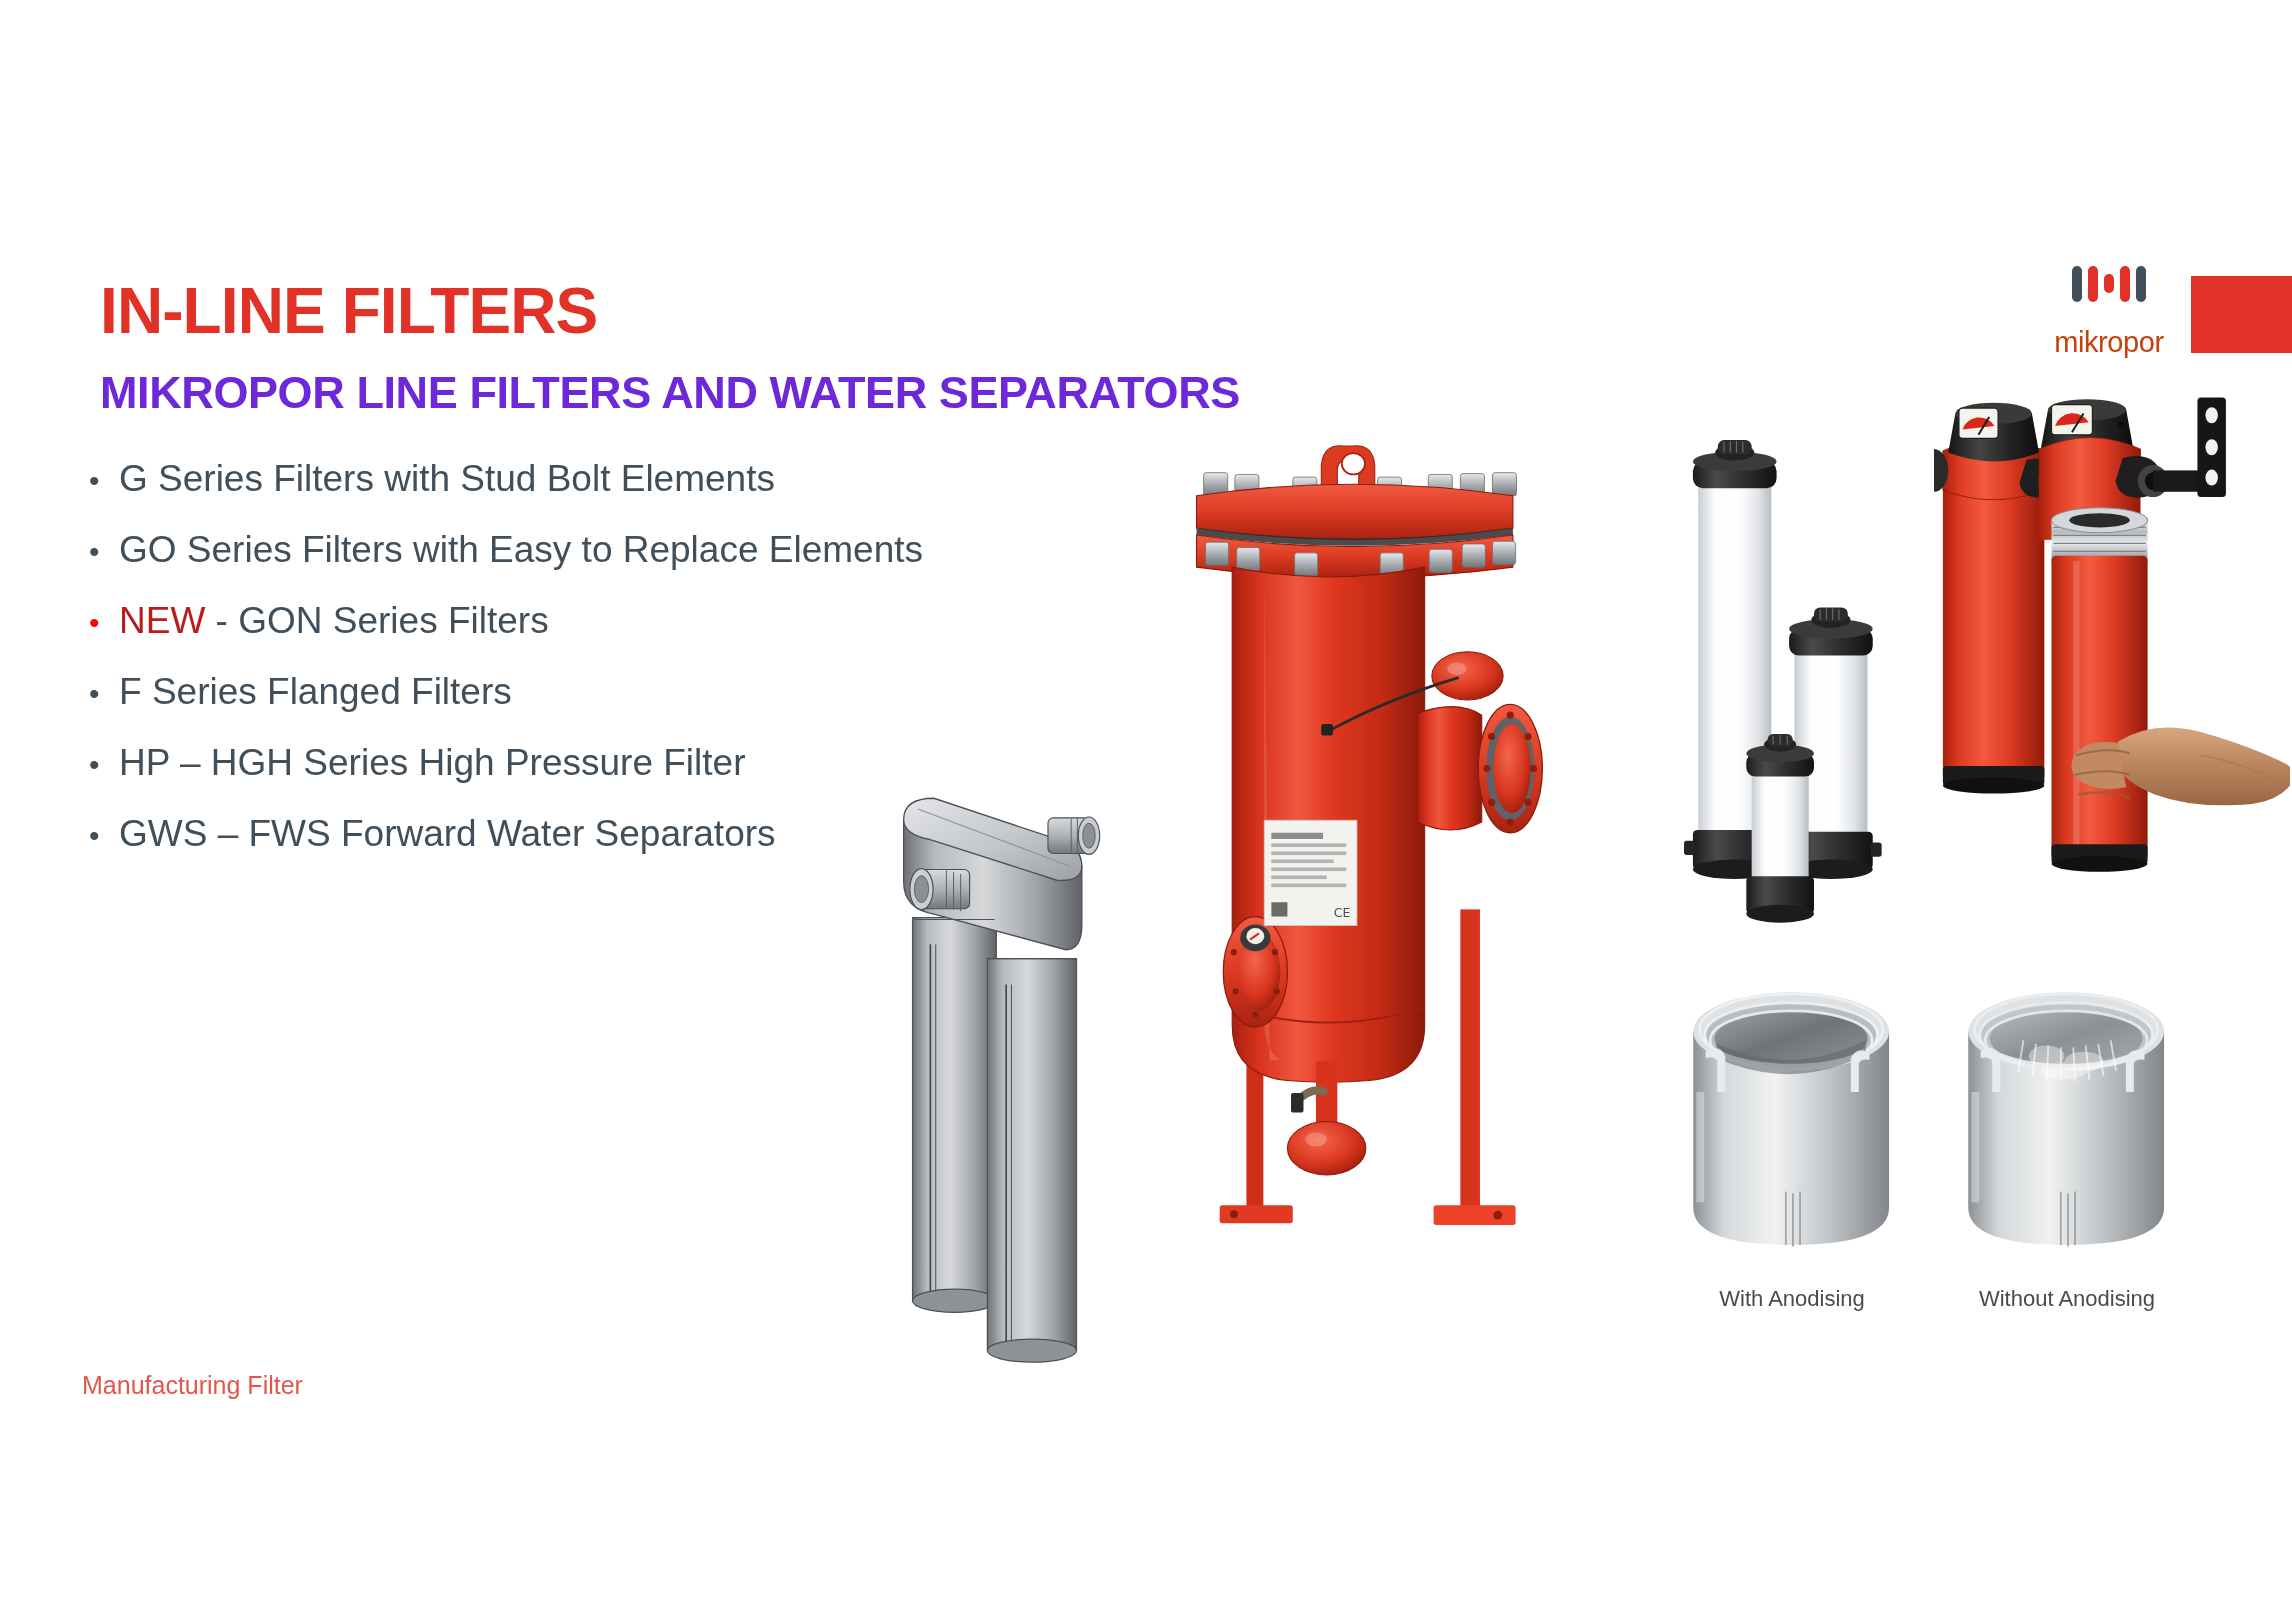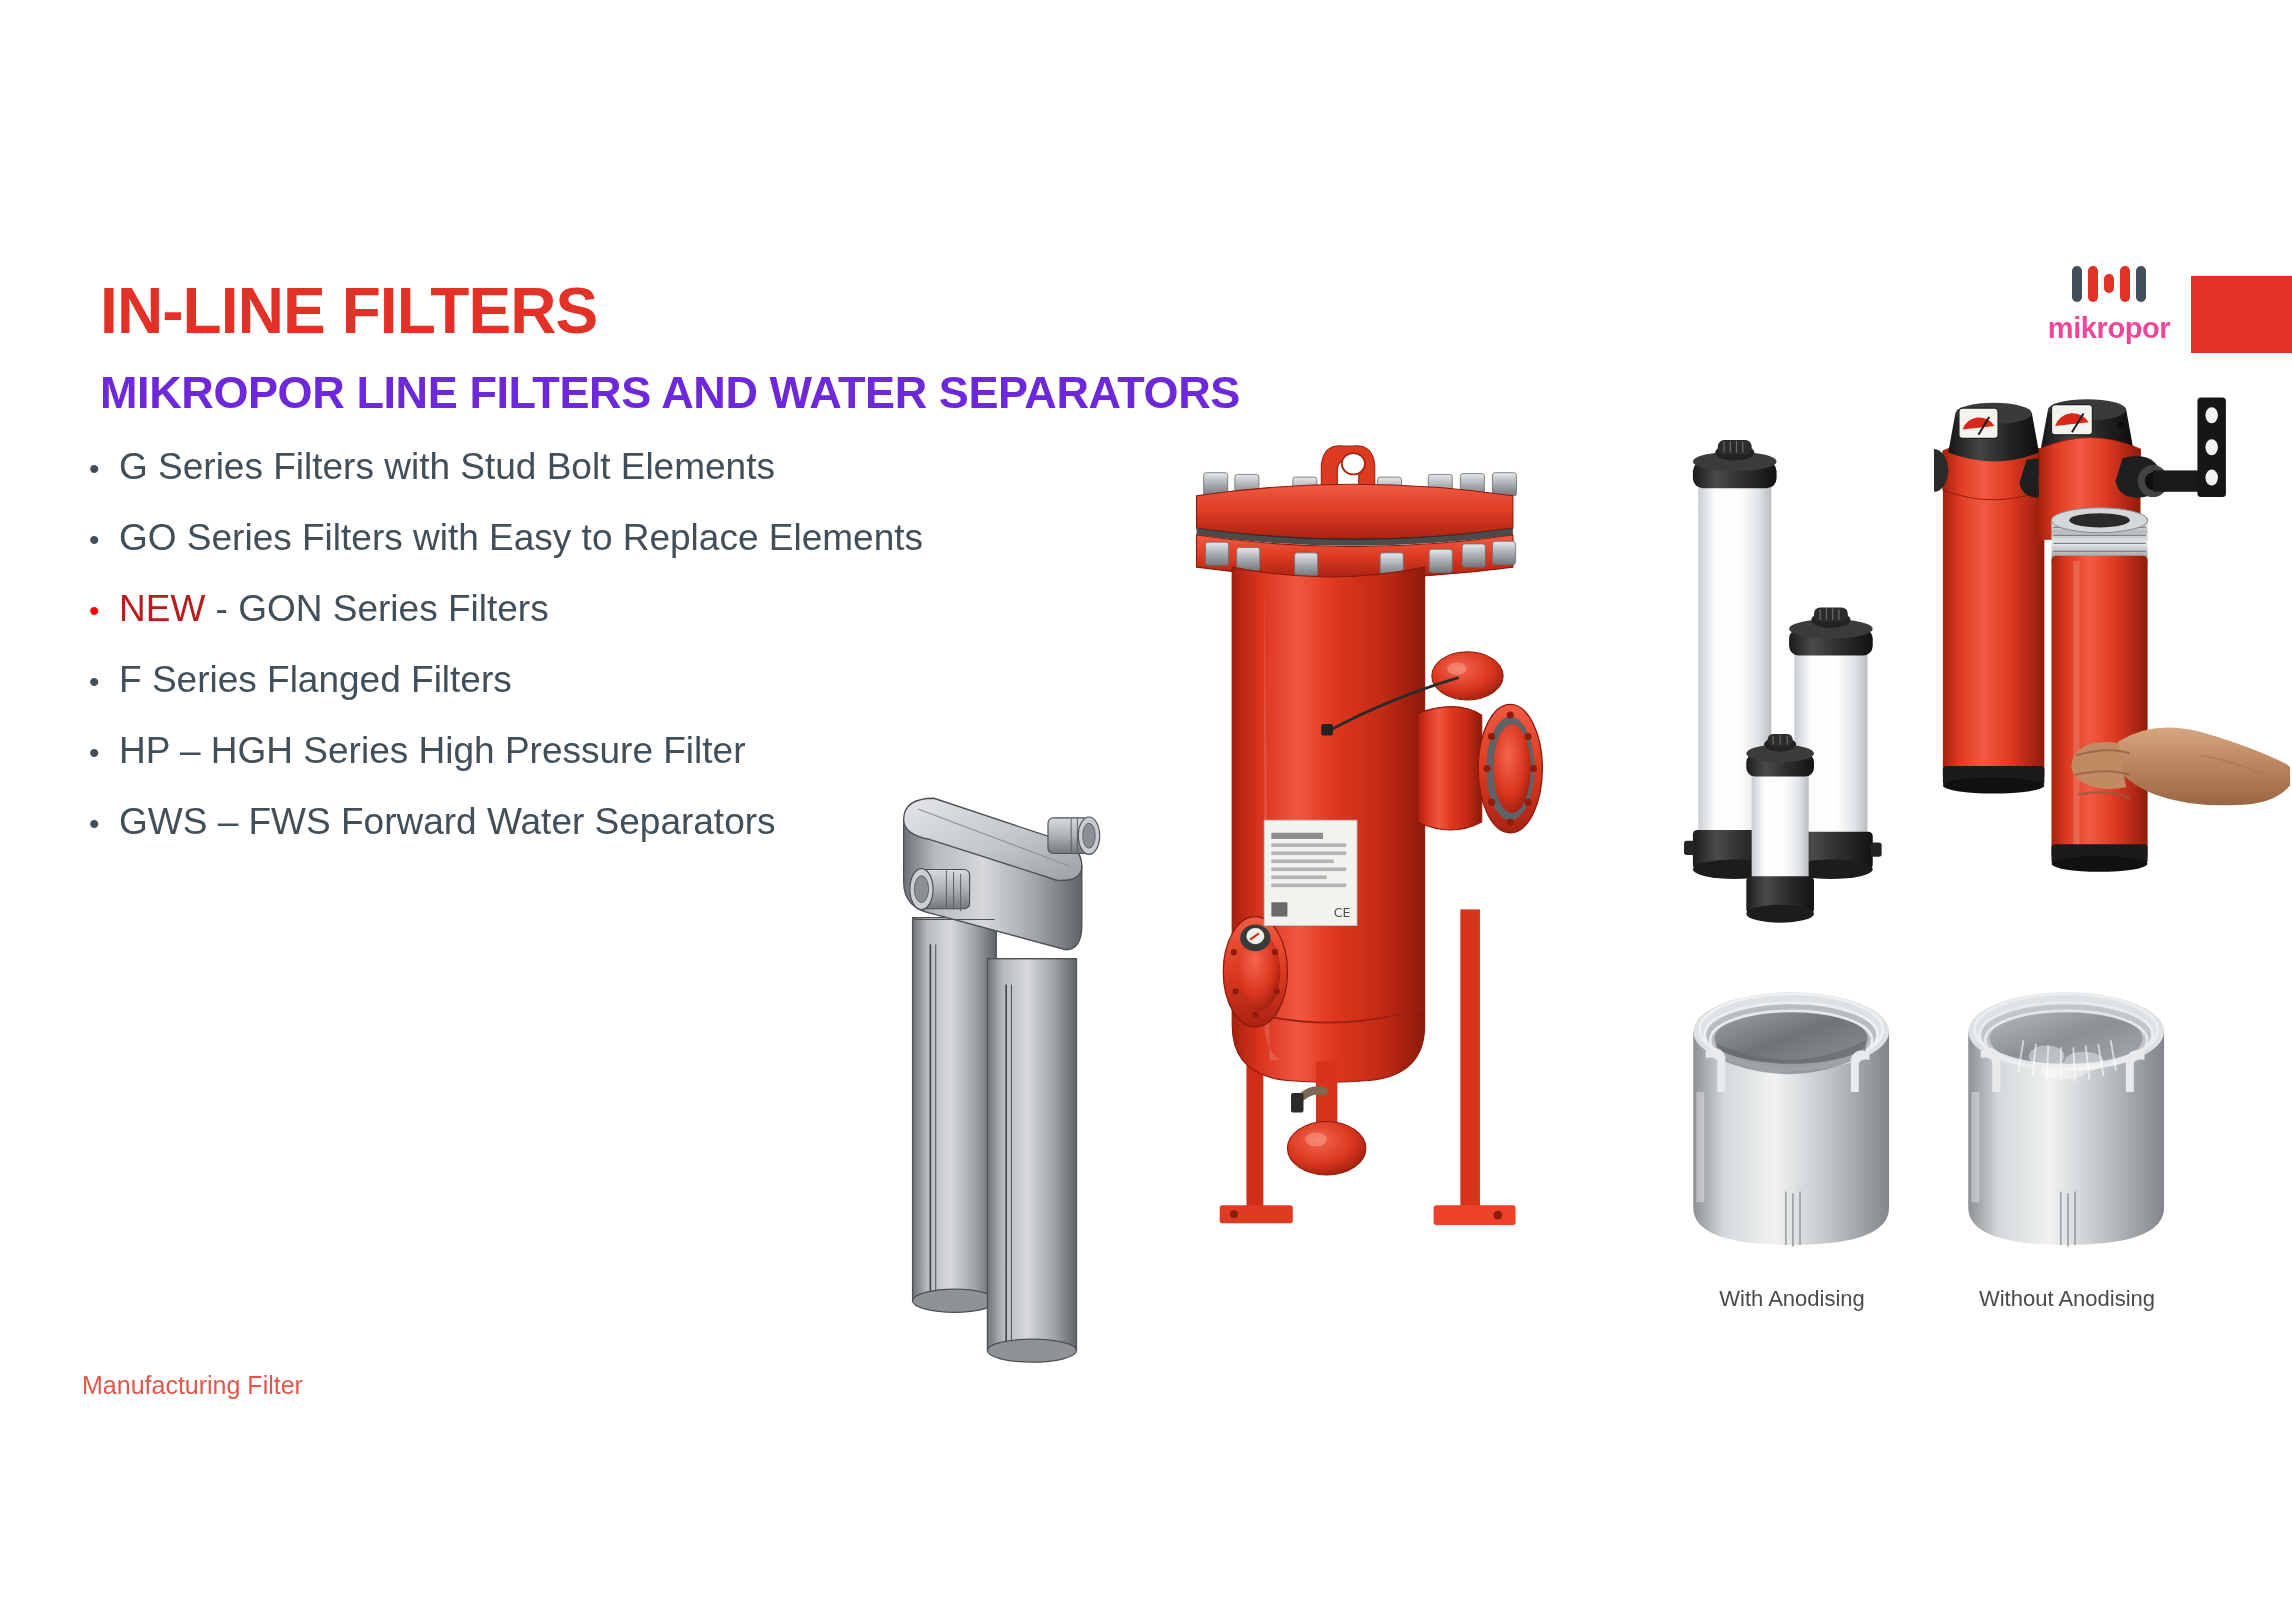--- a/index.html
+++ b/index.html
@@ -59,20 +59,21 @@
     font-size: 30px;
     line-height: 1;
     color: #414F5A;
     text-align: left;
   }
   .bullet-dot.accent { color: #FF0000; }
   .bullet-text {
     font-size: 37px;
     color: #414F5A;
     white-space: nowrap;
+    margin-top: 12px;
   }
   .bullet-text .hl {
     color: #b91c1c;
   }
 
   
   #footer-tagline {
     position: absolute;
     left: 82px;
     top: 1371px;
@@ -95,25 +96,25 @@
     justify-content: center;
     gap: 6.2px;
     height: 39px;
   }
   #logo-mark i {
     display: block;
     width: 9.8px;
     border-radius: 5.3px;
   }
   #logo-wordmark {
-    margin-top: 9px;
+    margin-top: 23px;
     font-size: 29px;
-    font-weight: bold;
+    font-weight: normal;
     letter-spacing: -0.4px;
-    color: #ec4899;
+    color: #c2410c;
   }
   #logo-red-block {
     position: absolute;
     left: 2191px;
     top: 276px;
     width: 160px;
     height: 77px;
     background: #E23227;
   }
 

